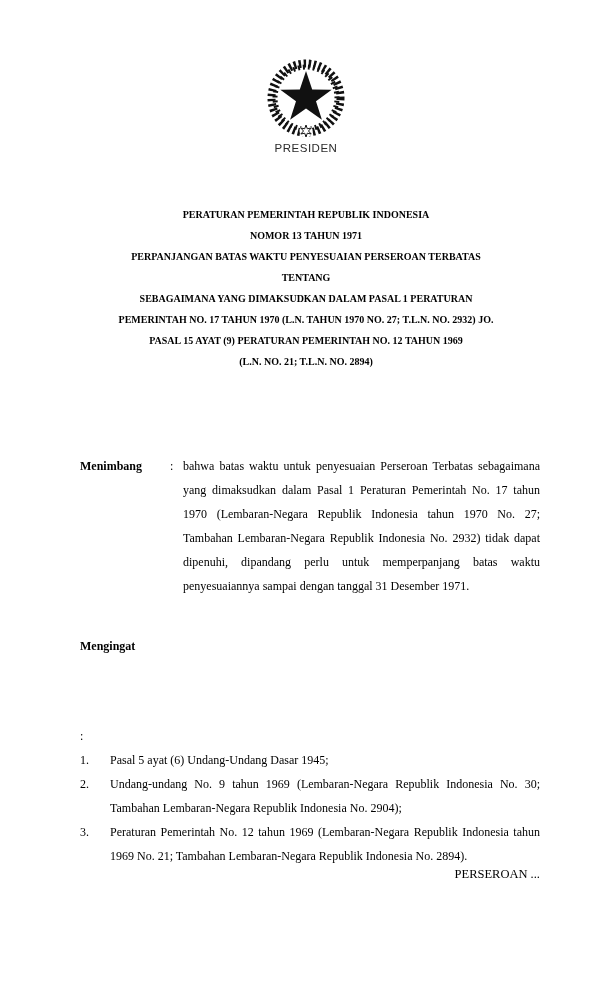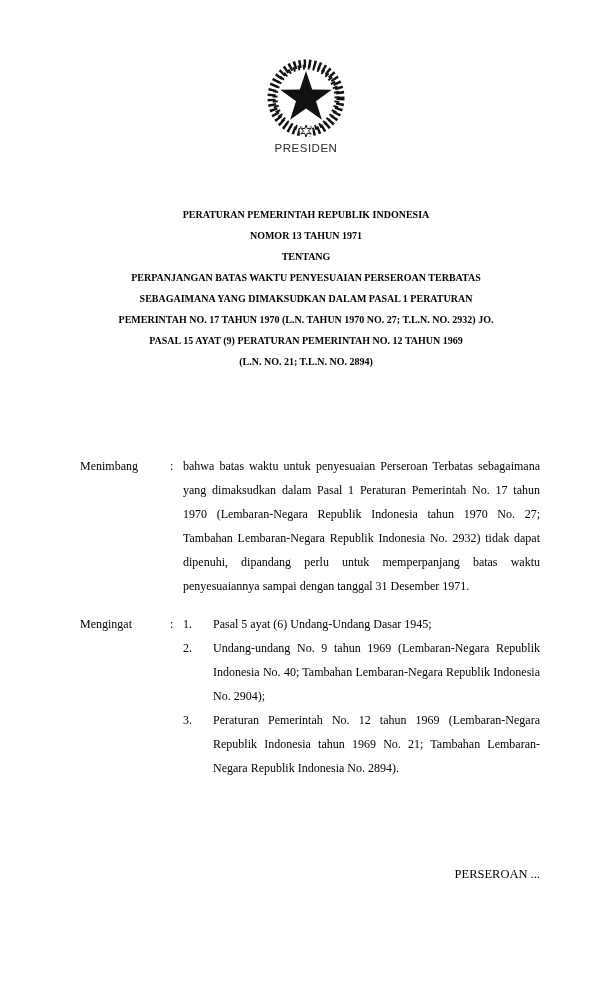--- a/index.html
+++ b/index.html
@@ -65,27 +65,27 @@
   
   .clause {
     position: absolute;
     left: 80px;
     right: 72px;
     display: flex;
     align-items: flex-start;
     font-size: 12px;
     line-height: 24px;
   }
-  .clause-label { width: 90px; flex: 0 0 90px; }
+  .clause-label { width: 90px; flex: 0 0 90px; font-weight: bold; }
   .clause-colon { width: 13px; flex: 0 0 13px; }
   .clause-body  { flex: 1 1 auto; }
   .justified    { text-align: justify; }
 
   .menimbang { top: 454px; }
-  .mengingat { top: 612px; }
+  .mengingat { top: 634px; flex-direction: column; }
 
   .list-item { display: flex; align-items: flex-start; }
   .item-num  { width: 30px; flex: 0 0 30px; }
   .item-text { flex: 1 1 auto; text-align: justify; }
 
   .continuation {
     position: absolute;
     top: 867px;
     right: 72px;
     font-size: 12.5px;
@@ -110,22 +110,22 @@
     </svg>
   </div>
 
   <div class="letterhead">
     <div>PRESIDEN</div>
   </div>
 
   <div class="title-block">
     <div>PERATURAN PEMERINTAH REPUBLIK INDONESIA</div>
     <div>NOMOR 13 TAHUN 1971</div>
+    <div>PERPANJANGAN BATAS WAKTU PENYESUAIAN PERSEROAN TERBATAS</div>
     <div>TENTANG</div>
-    <div>PERPANJANGAN BATAS WAKTU PENYESUAIAN PERSEROAN TERBATAS</div>
     <div>SEBAGAIMANA YANG DIMAKSUDKAN DALAM PASAL 1 PERATURAN</div>
     <div>PEMERINTAH NO. 17 TAHUN 1970 (L.N. TAHUN 1970 NO. 27; T.L.N. NO. 2932) JO.</div>
     <div>PASAL 15 AYAT (9) PERATURAN PEMERINTAH NO. 12 TAHUN 1969</div>
     <div>(L.N. NO. 21; T.L.N. NO. 2894)</div>
   </div>
 
 
   <div class="clause menimbang">
     <div class="clause-label">Menimbang</div>
     <div class="clause-colon">:</div>
@@ -135,21 +135,21 @@
   <div class="clause mengingat">
     <div class="clause-label">Mengingat</div>
     <div class="clause-colon">:</div>
     <div class="clause-body">
       <div class="list-item">
         <div class="item-num">1.</div>
         <div class="item-text">Pasal 5 ayat (6) Undang-Undang Dasar 1945;</div>
       </div>
       <div class="list-item">
         <div class="item-num">2.</div>
-        <div class="item-text">Undang-undang No. 9 tahun 1969 (Lembaran-Negara Republik Indonesia No. 40; Tambahan Lembaran-Negara Republik Indonesia No. 2904);</div>
+        <div class="item-text">Undang-undang No. 9 tahun 1969 (Lembaran-Negara Republik Indonesia No. 30; Tambahan Lembaran-Negara Republik Indonesia No. 2904);</div>
       </div>
       <div class="list-item">
         <div class="item-num">3.</div>
         <div class="item-text">Peraturan Pemerintah No. 12 tahun 1969 (Lembaran-Negara Republik Indonesia tahun 1969 No. 21; Tambahan Lembaran-Negara Republik Indonesia No. 2894).</div>
       </div>
     </div>
   </div>
 
   <div class="continuation">PERSEROAN ...</div>
 

